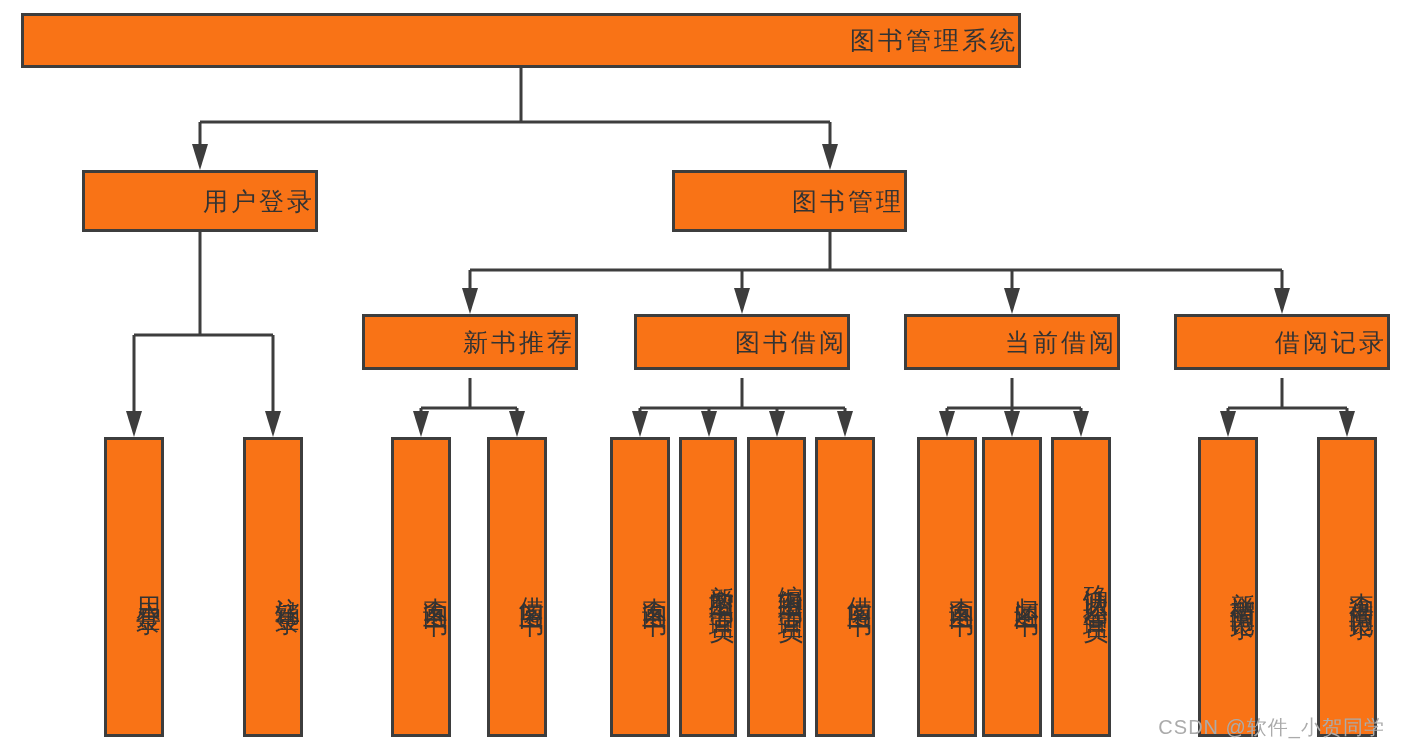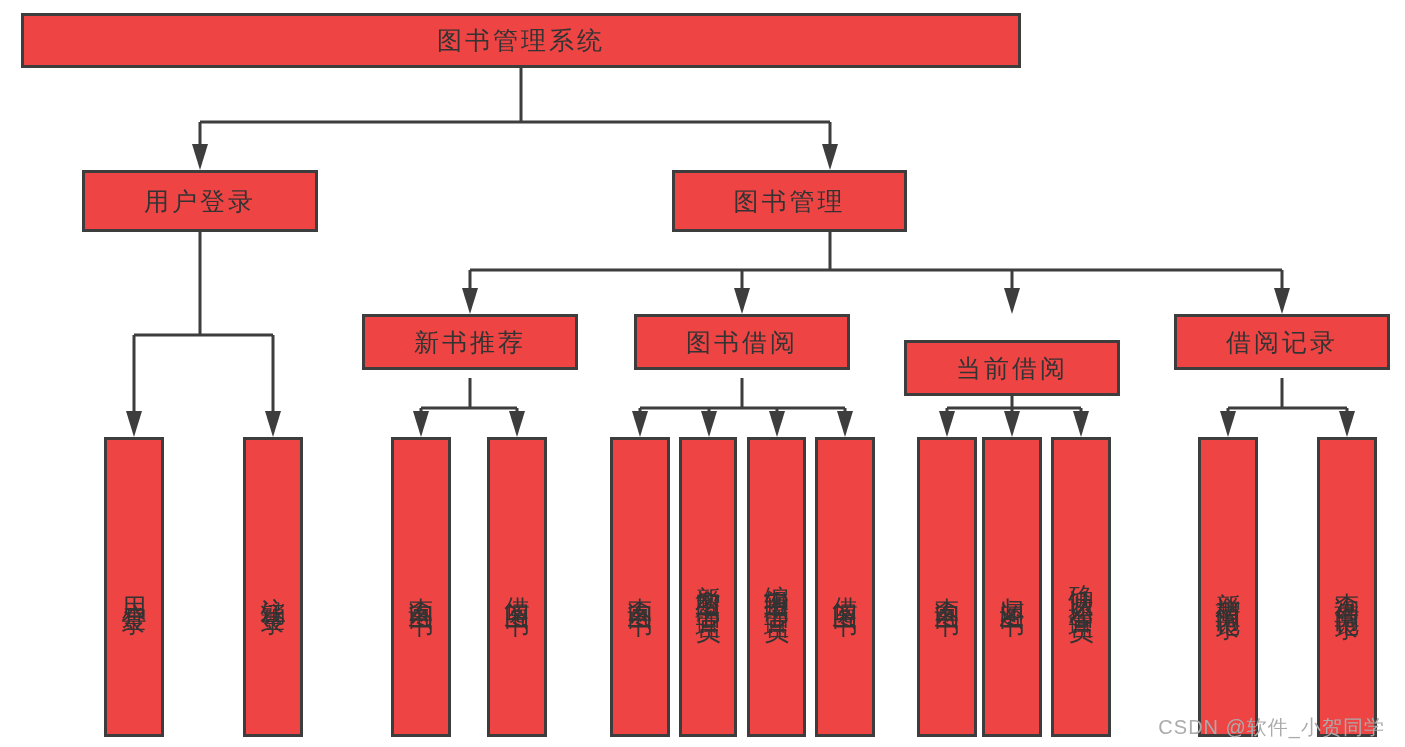--- a/index.html
+++ b/index.html
@@ -28,25 +28,25 @@
     stroke-width: 3;
     fill: none;
   }
   svg.connectors polygon {
     fill: var(--line);
     stroke: none;
   }
   .box {
     position: absolute;
     box-sizing: border-box;
-    background: #ef4444;
+    background: #f97316;
     border: 3px solid var(--line);
     display: flex;
     align-items: center;
-    justify-content: center;
+    justify-content: flex-end;
     color: var(--text);
   }
   .hlabel {
     font-size: 25px;
     letter-spacing: 3px;
     white-space: nowrap;
   }
   .leaf .vlabel {
     writing-mode: vertical-rl;
     text-orientation: mixed;
@@ -119,21 +119,21 @@
   <div class="box box-l2" style="left:672px; width:235px;">
     <span class="hlabel">图书管理</span>
   </div>
 
   <div class="box box-l3" style="left:362px; width:216px;">
     <span class="hlabel">新书推荐</span>
   </div>
   <div class="box box-l3" style="left:634px; width:216px;">
     <span class="hlabel">图书借阅</span>
   </div>
-  <div class="box box-l3" style="left:904px; width:216px;margin-top:26px;">
+  <div class="box box-l3" style="left:904px; width:216px;">
     <span class="hlabel">当前借阅</span>
   </div>
   <div class="box box-l3" style="left:1174px; width:216px;">
     <span class="hlabel">借阅记录</span>
   </div>
 
   <div class="box leaf" style="left:104px;">
     <span class="vlabel">用户登录</span>
   </div>
   <div class="box leaf" style="left:243px;">

